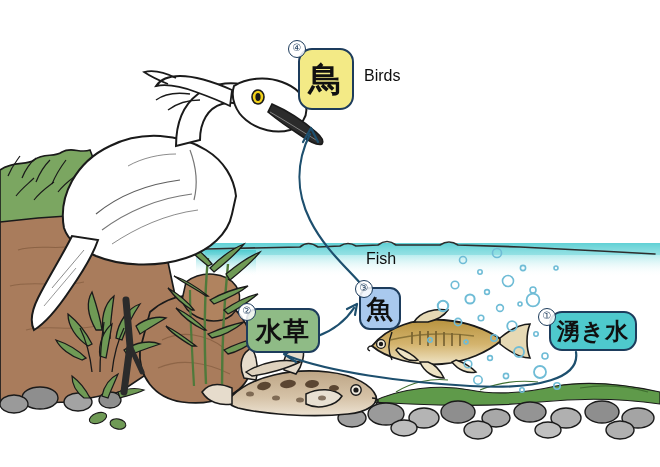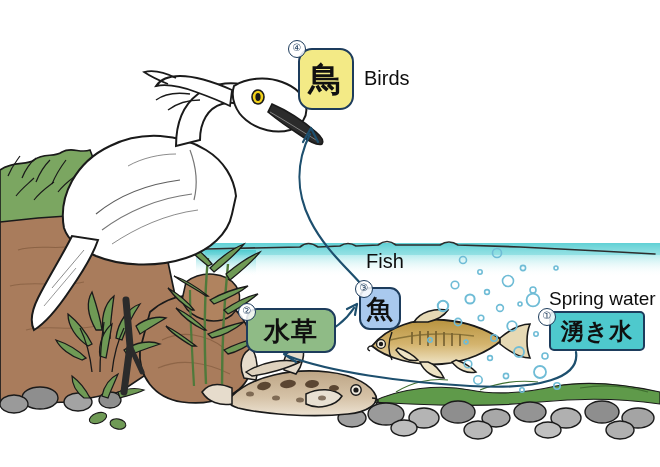--- a/index.html
+++ b/index.html
@@ -42,45 +42,45 @@
   }
   .kbox.birds {
     left: 298px; top: 48px;
     width: 56px; height: 62px;
     background: #f3ea86;
     font-size: 34px;
     border-radius: 14px;
   }
   .kbox.plants {
     left: 246px; top: 308px;
-    width: 90px; height: 45px;
+    width: 74px; height: 45px;
     background: #8fbb86;
     font-size: 26px;
     border-radius: 11px;
   }
   .kbox.fish {
     left: 359px; top: 287px;
     width: 42px; height: 43px;
     background: #a9c9ee;
     font-size: 26px;
     border-radius: 11px;
   }
   .kbox.spring {
     left: 549px; top: 311px;
-    width: 96px; height: 40px;
+    width: 88px; height: 40px;
     background: #4ec9cd;
     font-size: 23px;
-    border-radius: 5px;
+    border-radius: 13px;
   }
   
   .en {
     position: absolute;
     color: #0d0d0d;
     font-family: "Liberation Sans", sans-serif;
-    font-size: 20px;
+    font-size: 16px;
     line-height: 1.05;
     white-space: pre-line;
     z-index: 40;
   }
   .en.birds  { left: 364px; top: 68px; }
   .en.plants { left: 258px; top: 263px; text-align: center; width: 116px; }
   .en.fish   { left: 366px; top: 251px; }
   .en.spring { left: 549px; top: 289px; font-size: 19px; }
   
   .cnum {
@@ -431,15 +431,14 @@
 
   <div class="cnum n2">②</div>
   <div class="kbox plants">水草</div>
 
   <div class="cnum n3">③</div>
   <div class="kbox fish">魚</div>
   <div class="en fish">Fish</div>
 
   <div class="cnum n1">①</div>
   <div class="kbox spring">湧き水</div>
-  <div class="en spring">Spring water</div>
 
 </div>
 
 </body></html>

